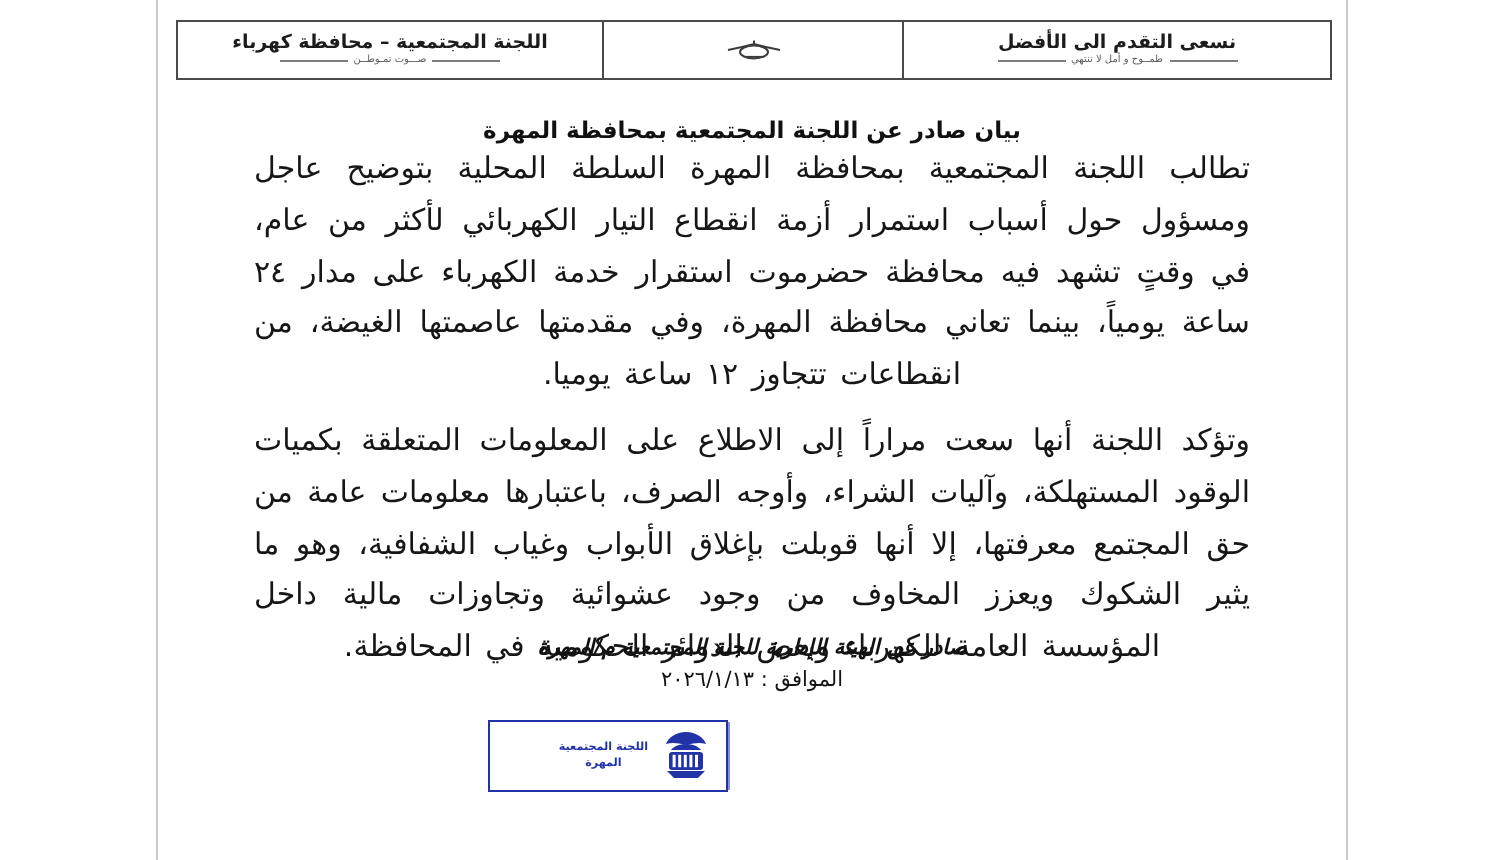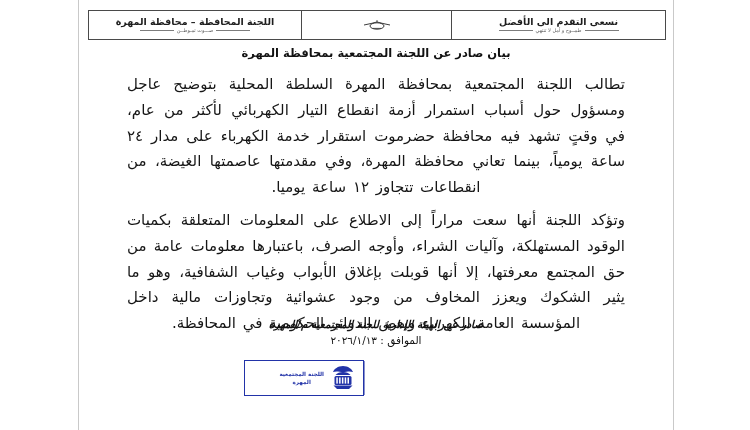--- a/index.html
+++ b/index.html
@@ -90,21 +90,21 @@
   }
 
   
   .emblem-mini { display:block; }
 
   
   .doc-title {
     position: absolute;
     left: 0;
     right: 0;
-    top: 46px;
+    top: 58px;
     text-align: center;
     font-size: 11.5px;
     font-weight: bold;
     letter-spacing: .2px;
     color: #111;
   }
 
   .body-block {
     position: absolute;
     left: 48px;
@@ -207,21 +207,21 @@
           <svg class="emblem-mini" width="30" height="16" viewBox="0 0 30 16" aria-hidden="true">
             <ellipse cx="15" cy="9" rx="7" ry="3.2" fill="none" stroke="#3c3c3c" stroke-width="1"></ellipse>
             <path d="M2 8 L9 6.5 L15 5 L21 6.5 L28 8" fill="none" stroke="#3c3c3c" stroke-width="1"></path>
             <path d="M15 3.2 L15 5.4" stroke="#3c3c3c" stroke-width="1"></path>
             <path d="M11 11.4 L19 11.4" stroke="#3c3c3c" stroke-width=".9"></path>
           </svg>
         </span>
       </div>
 
       <div class="lh-cell lh-right">
-        <div class="lh-title">اللجنة المحافظة – محافظة المهرة</div>
+        <div class="lh-title">اللجنة المجتمعية – محافظة كهرباء</div>
         <div class="lh-sub">صـــوت تمـوطــن</div>
       </div>
 
     </div>
 
     <div class="doc-title">بيان صادر عن اللجنة المجتمعية بمحافظة المهرة</div>
 
     <div class="body-block">
       <p class="para p1">تطالب اللجنة المجتمعية بمحافظة المهرة السلطة المحلية بتوضيح عاجل ومسؤول حول أسباب استمرار أزمة انقطاع التيار الكهربائي لأكثر من عام، في وقتٍ تشهد فيه محافظة حضرموت استقرار خدمة الكهرباء على مدار ٢٤ ساعة يومياً، بينما تعاني محافظة المهرة، وفي مقدمتها عاصمتها الغيضة، من انقطاعات تتجاوز ١٢ ساعة يوميا.</p>
       <p class="para p2">وتؤكد اللجنة أنها سعت مراراً إلى الاطلاع على المعلومات المتعلقة بكميات الوقود المستهلكة، وآليات الشراء، وأوجه الصرف، باعتبارها معلومات عامة من حق المجتمع معرفتها، إلا أنها قوبلت بإغلاق الأبواب وغياب الشفافية، وهو ما يثير الشكوك ويعزز المخاوف من وجود عشوائية وتجاوزات مالية داخل المؤسسة العامة للكهرباء وبعض الدوائر الحكومية في المحافظة.</p>

